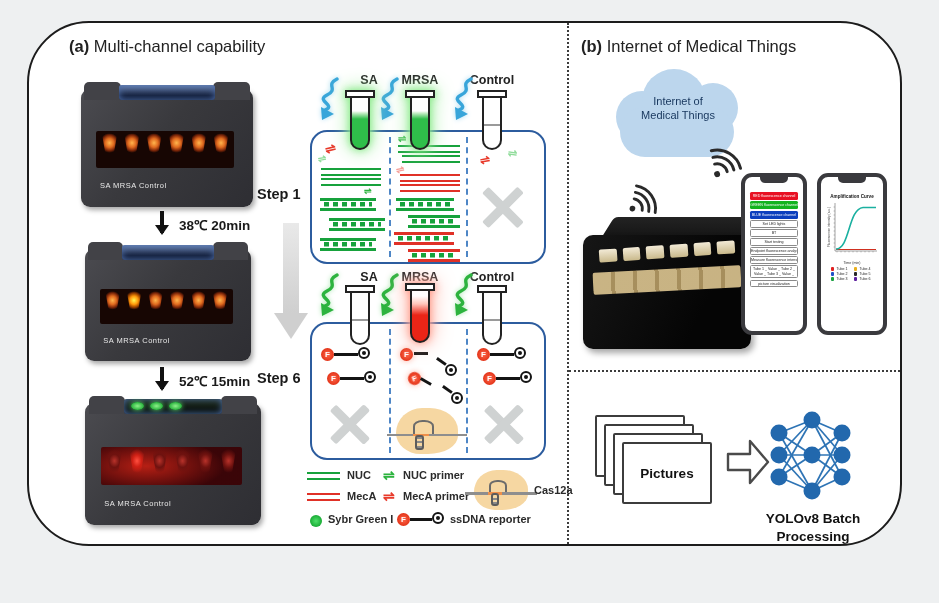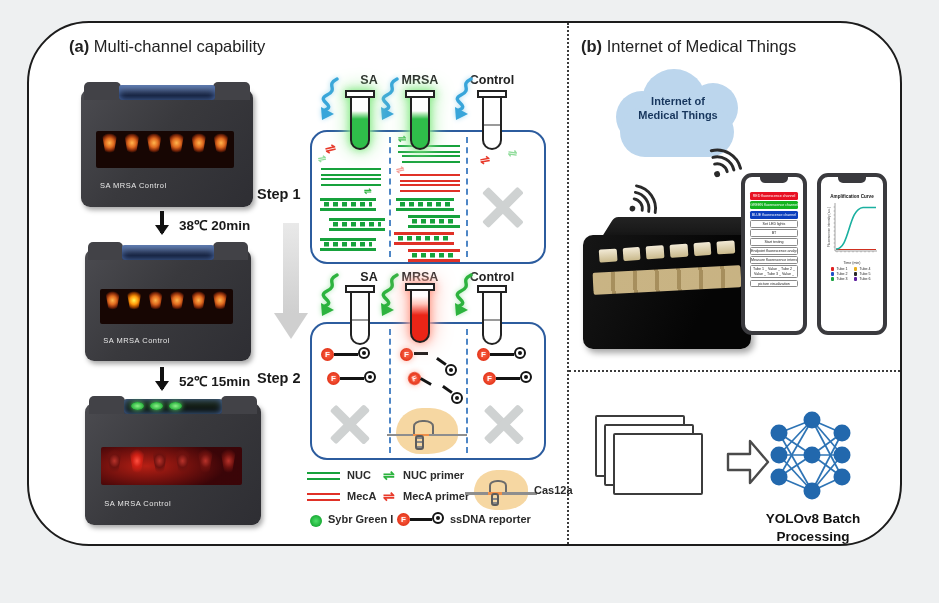--- a/index.html
+++ b/index.html
@@ -82,21 +82,21 @@
   .cas .casline { position:absolute; left:-9px; right:-9px; top:56%; height:2.6px; background:#8e8e8e; }
   .cas .casline:after { content:""; position:absolute; left:32%; width:20%; top:0; bottom:0; background:#ef8f4a; }
   .cas .hair { position:absolute; left:28%; top:26%; width:34%; height:30%; border:2.4px solid #6b6b6b; border-bottom:none; border-radius:45% 45% 0 0; }
   .cas .screw { position:absolute; left:31%; top:58%; width:9px; height:15px; border:2px solid #5c5c5c; border-radius:3px; background:repeating-linear-gradient(0deg,#8a8a8a 0 2px, transparent 2px 4.5px); }
 
   .legtext { position:absolute; font-size:11px; font-weight:bold; color:#2b2b2b; white-space:nowrap; }
 
   
   .cloud { position:absolute; left:585px; top:42px; width:128px; height:96px; }
   .cloud .c { position:absolute; background:#bcd6ed; border-radius:50%; }
-  .cloud .txt { position:absolute; left:0; right:0; top:30px; text-align:center; font-weight:bold; font-size:11px; color:#17365d; line-height:1.25; z-index:2; }
+  .cloud .txt { position:absolute; left:0; right:0; top:30px; text-align:center; font-weight:normal; font-size:11px; color:#17365d; line-height:1.25; z-index:2; }
   .wifi { position:absolute; width:46px; height:46px; }
   .wifi path { stroke:#2a2a2a; stroke-width:2.6; fill:none; stroke-linecap:round; }
   .wifi circle { fill:#2a2a2a; }
 
   .iomt { position:absolute; left:550px; top:186px; width:184px; height:146px; }
   .iomt .topface { position:absolute; left:26px; top:8px; width:142px; height:30px; background:linear-gradient(#232323,#0e0e0e); transform:skewX(-32deg); border-radius:4px; }
   .iomt .front { position:absolute; left:4px; top:26px; width:168px; height:114px; background:linear-gradient(115deg,#161616,#050505 70%); border-radius:10px; box-shadow:3px 4px 6px rgba(0,0,0,.35); }
   .iomt .caps { position:absolute; left:16px; top:10px; width:136px; height:13px; transform:rotate(-4deg); display:flex; gap:6px; }
   .iomt .caps i { flex:1; background:linear-gradient(#f2ead6,#c9b98b); border-radius:2px; display:block; }
   .iomt .strip { position:absolute; left:10px; top:34px; width:148px; height:22px; transform:rotate(-3deg); border-radius:2px;
@@ -167,21 +167,21 @@
         <div class="flame"></div>
       <div class="flame"></div>
         <div class="flame"></div>
         <div class="flame"></div>
     </div>
     <div class="devlabel">SA MRSA Control</div>
   </div>
 
   <div class="sarrow" style="left:131px; top:344px; height:22px;"></div>
   <div class="steptext" style="left:150px; top:349px;">52℃ 15min</div>
-  <div class="stepname" style="left:228px; top:347px;">Step 2</div>
+  <div class="stepname" style="left:228px; top:347px;">Step 6</div>
   <div class="stepname" style="left:228px; top:163px;">Step 1</div>
 
   <div class="devphoto result" style="left:56px; top:380px; width:176px; height:122px;">
     <div class="shoulder l"></div>
     <div class="shoulder r"></div>
     <div class="topglow"></div>
     <div class="led" style="left:26%;"></div>
     <div class="led" style="left:37%;"></div>
     <div class="led" style="left:48%;"></div>
     <div class="win">
@@ -455,20 +455,23 @@
             <span>Tube 6</span>
           </div>
       </div>
     </div>
   </div>
 
 
   <div class="pic" style="left:566px; top:392px;"></div>
   <div class="pic" style="left:575px; top:401px;"></div>
   <div class="pic" style="left:584px; top:410px;"></div>
+  <div class="pic front" style="left:593px; top:419px;">
+    <span>Pictures</span>
+  </div>
 
   <svg class="abs blockarrow" style="left:697px; top:415px;" width="44" height="48" viewBox="0 0 44 48">
     <path d="M2 16 H24 V3 L42 24 L24 45 V32 H2 Z"></path>
   </svg>
 
   <svg class="abs nn" style="left:735px; top:372px;" width="92" height="110" viewBox="0 0 92 110">
     <line x1="15" y1="38" x2="48" y2="25"></line>
       <line x1="15" y1="38" x2="48" y2="60"></line>
       <line x1="15" y1="38" x2="48" y2="96"></line>
     <line x1="15" y1="60" x2="48" y2="25"></line>

